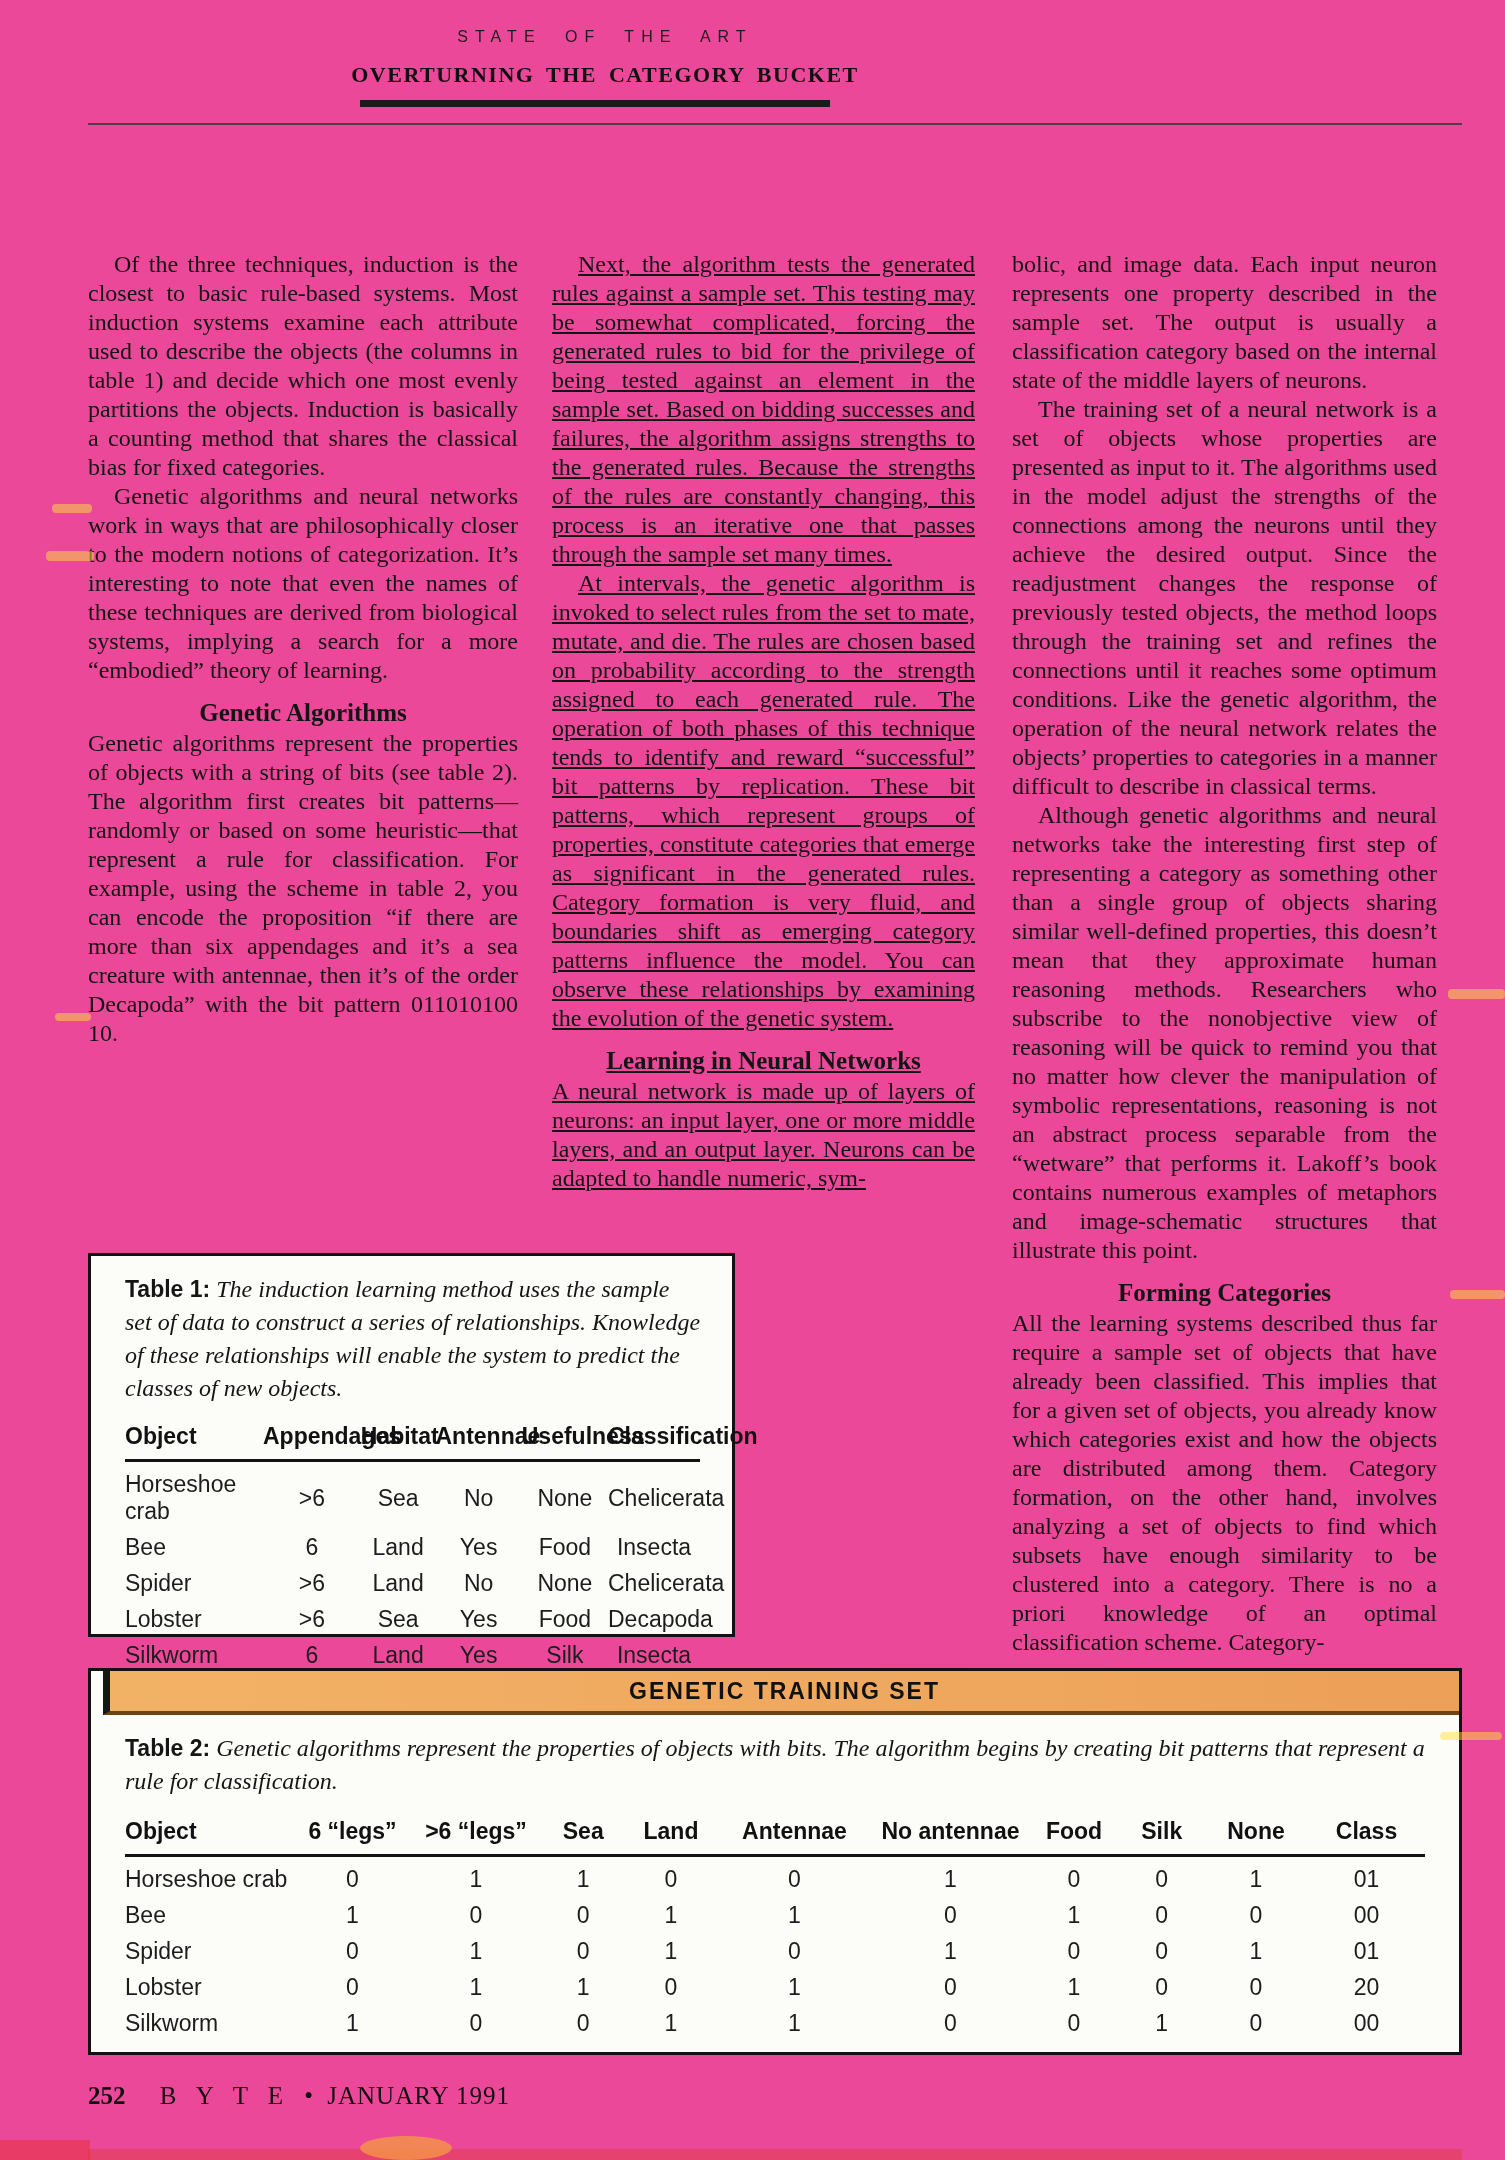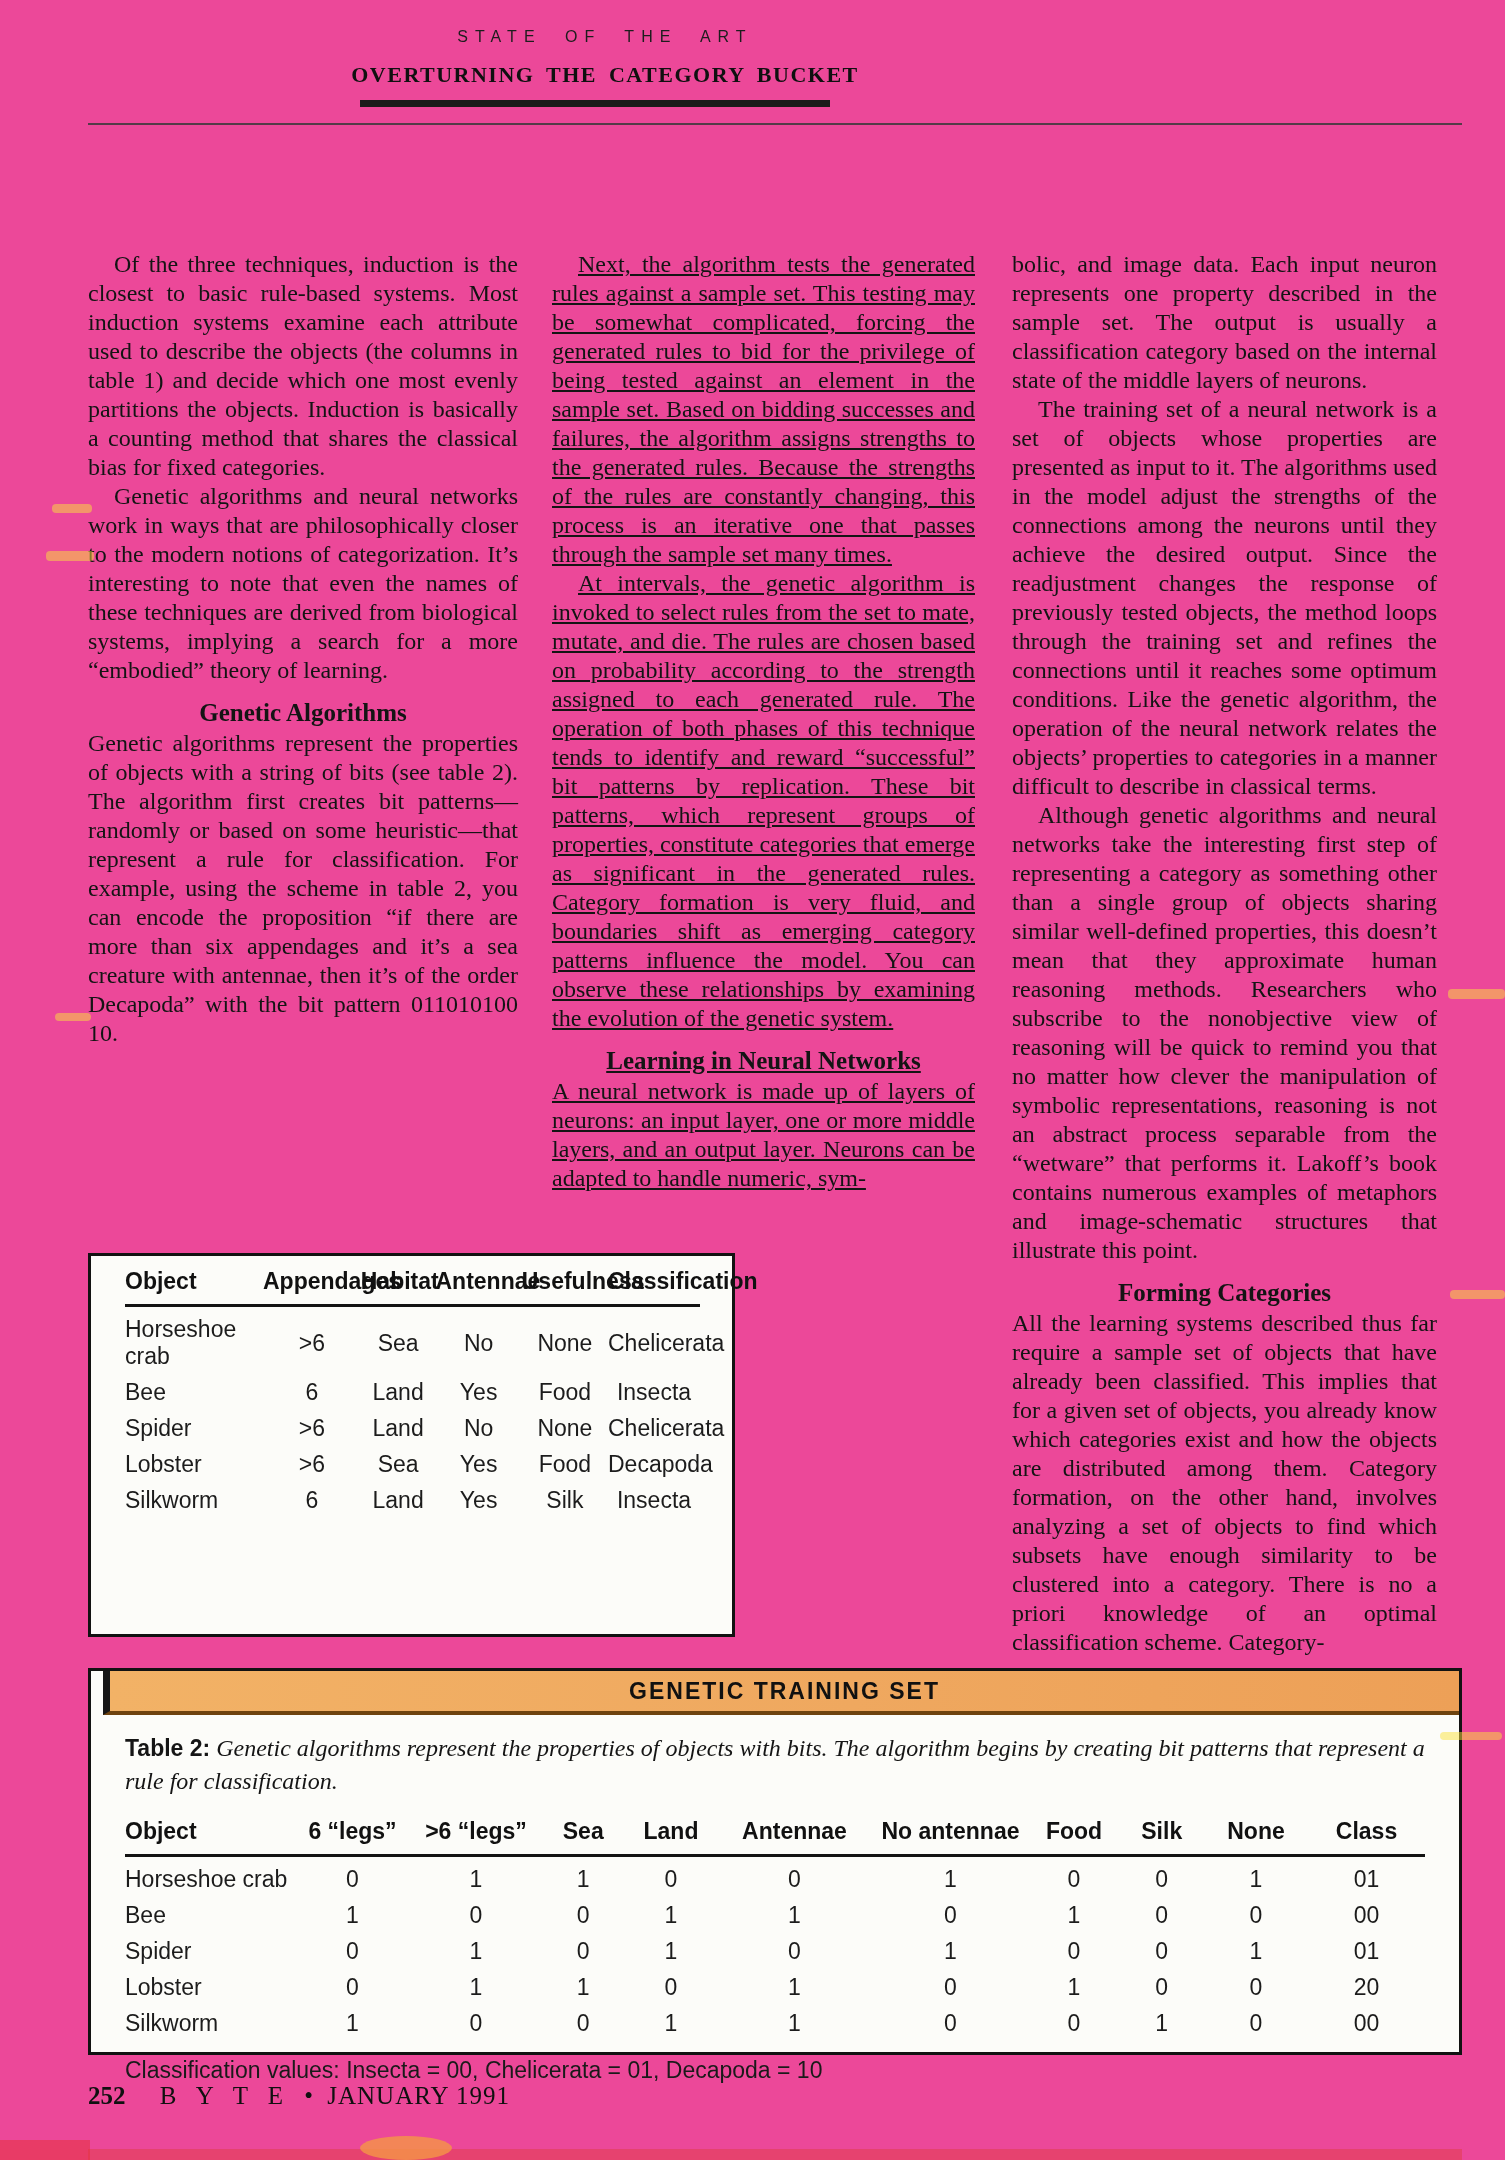--- a/index.html
+++ b/index.html
@@ -112,20 +112,24 @@
 
   <div class="col" id="col3">
     <p>bolic, and image data. Each input neuron represents one property described in the sample set. The output is usually a classification category based on the internal state of the middle layers of neurons.</p>
     <p class="indent">The training set of a neural network is a set of objects whose properties are presented as input to it. The algorithms used in the model adjust the strengths of the connections among the neurons until they achieve the desired output. Since the readjustment changes the response of previously tested objects, the method loops through the training set and refines the connections until it reaches some optimum conditions. Like the genetic algorithm, the operation of the neural network relates the objects’ properties to categories in a manner difficult to describe in classical terms.</p>
     <p class="indent">Although genetic algorithms and neural networks take the interesting first step of representing a category as something other than a single group of objects sharing similar well-defined properties, this doesn’t mean that they approximate human reasoning methods. Researchers who subscribe to the nonobjective view of reasoning will be quick to remind you that no matter how clever the manipulation of symbolic representations, reasoning is not an abstract process separable from the “wetware” that performs it. Lakoff’s book contains numerous examples of metaphors and image-schematic structures that illustrate this point.</p>
     <div class="subhead">Forming Categories</div>
     <p>All the learning systems described thus far require a sample set of objects that have already been classified. This implies that for a given set of objects, you already know which categories exist and how the objects are distributed among them. Category formation, on the other hand, involves analyzing a set of objects to find which subsets have enough similarity to be clustered into a category. There is no a priori knowledge of an optimal classification scheme. Category-</p>
   </div>
 
   <div class="tbox" id="tbox1">
+    <div class="caption">
+      <span class="cap-label">Table 1:</span>
+      <span>The induction learning method uses the sample set of data to construct a series of relationships. Knowledge of these relationships will enable the system to predict the classes of new objects.</span>
+    </div>
     <table id="table1">
       <thead>
           <tr>
             <th>Object</th>
             <th>Appendages</th>
             <th>Habitat</th>
             <th>Antennae</th>
             <th>Usefulness</th>
             <th>Classification</th>
           </tr>
@@ -258,21 +262,20 @@
             <td>1</td>
             <td>1</td>
             <td>0</td>
             <td>0</td>
             <td>1</td>
             <td>0</td>
             <td>00</td>
           </tr>
         </tbody>
     </table>
-    <div class="tnote">Classification values: Insecta = 00, Chelicerata = 01, Decapoda = 10</div>
   </div>
 
   <div class="footer">
     <span class="pageno">252</span>
     <span class="mag">B Y T E</span>
     <span class="bullet">•</span>
     <span class="issue">JANUARY 1991</span>
   </div>
 
   <div class="hl hl1"></div>

